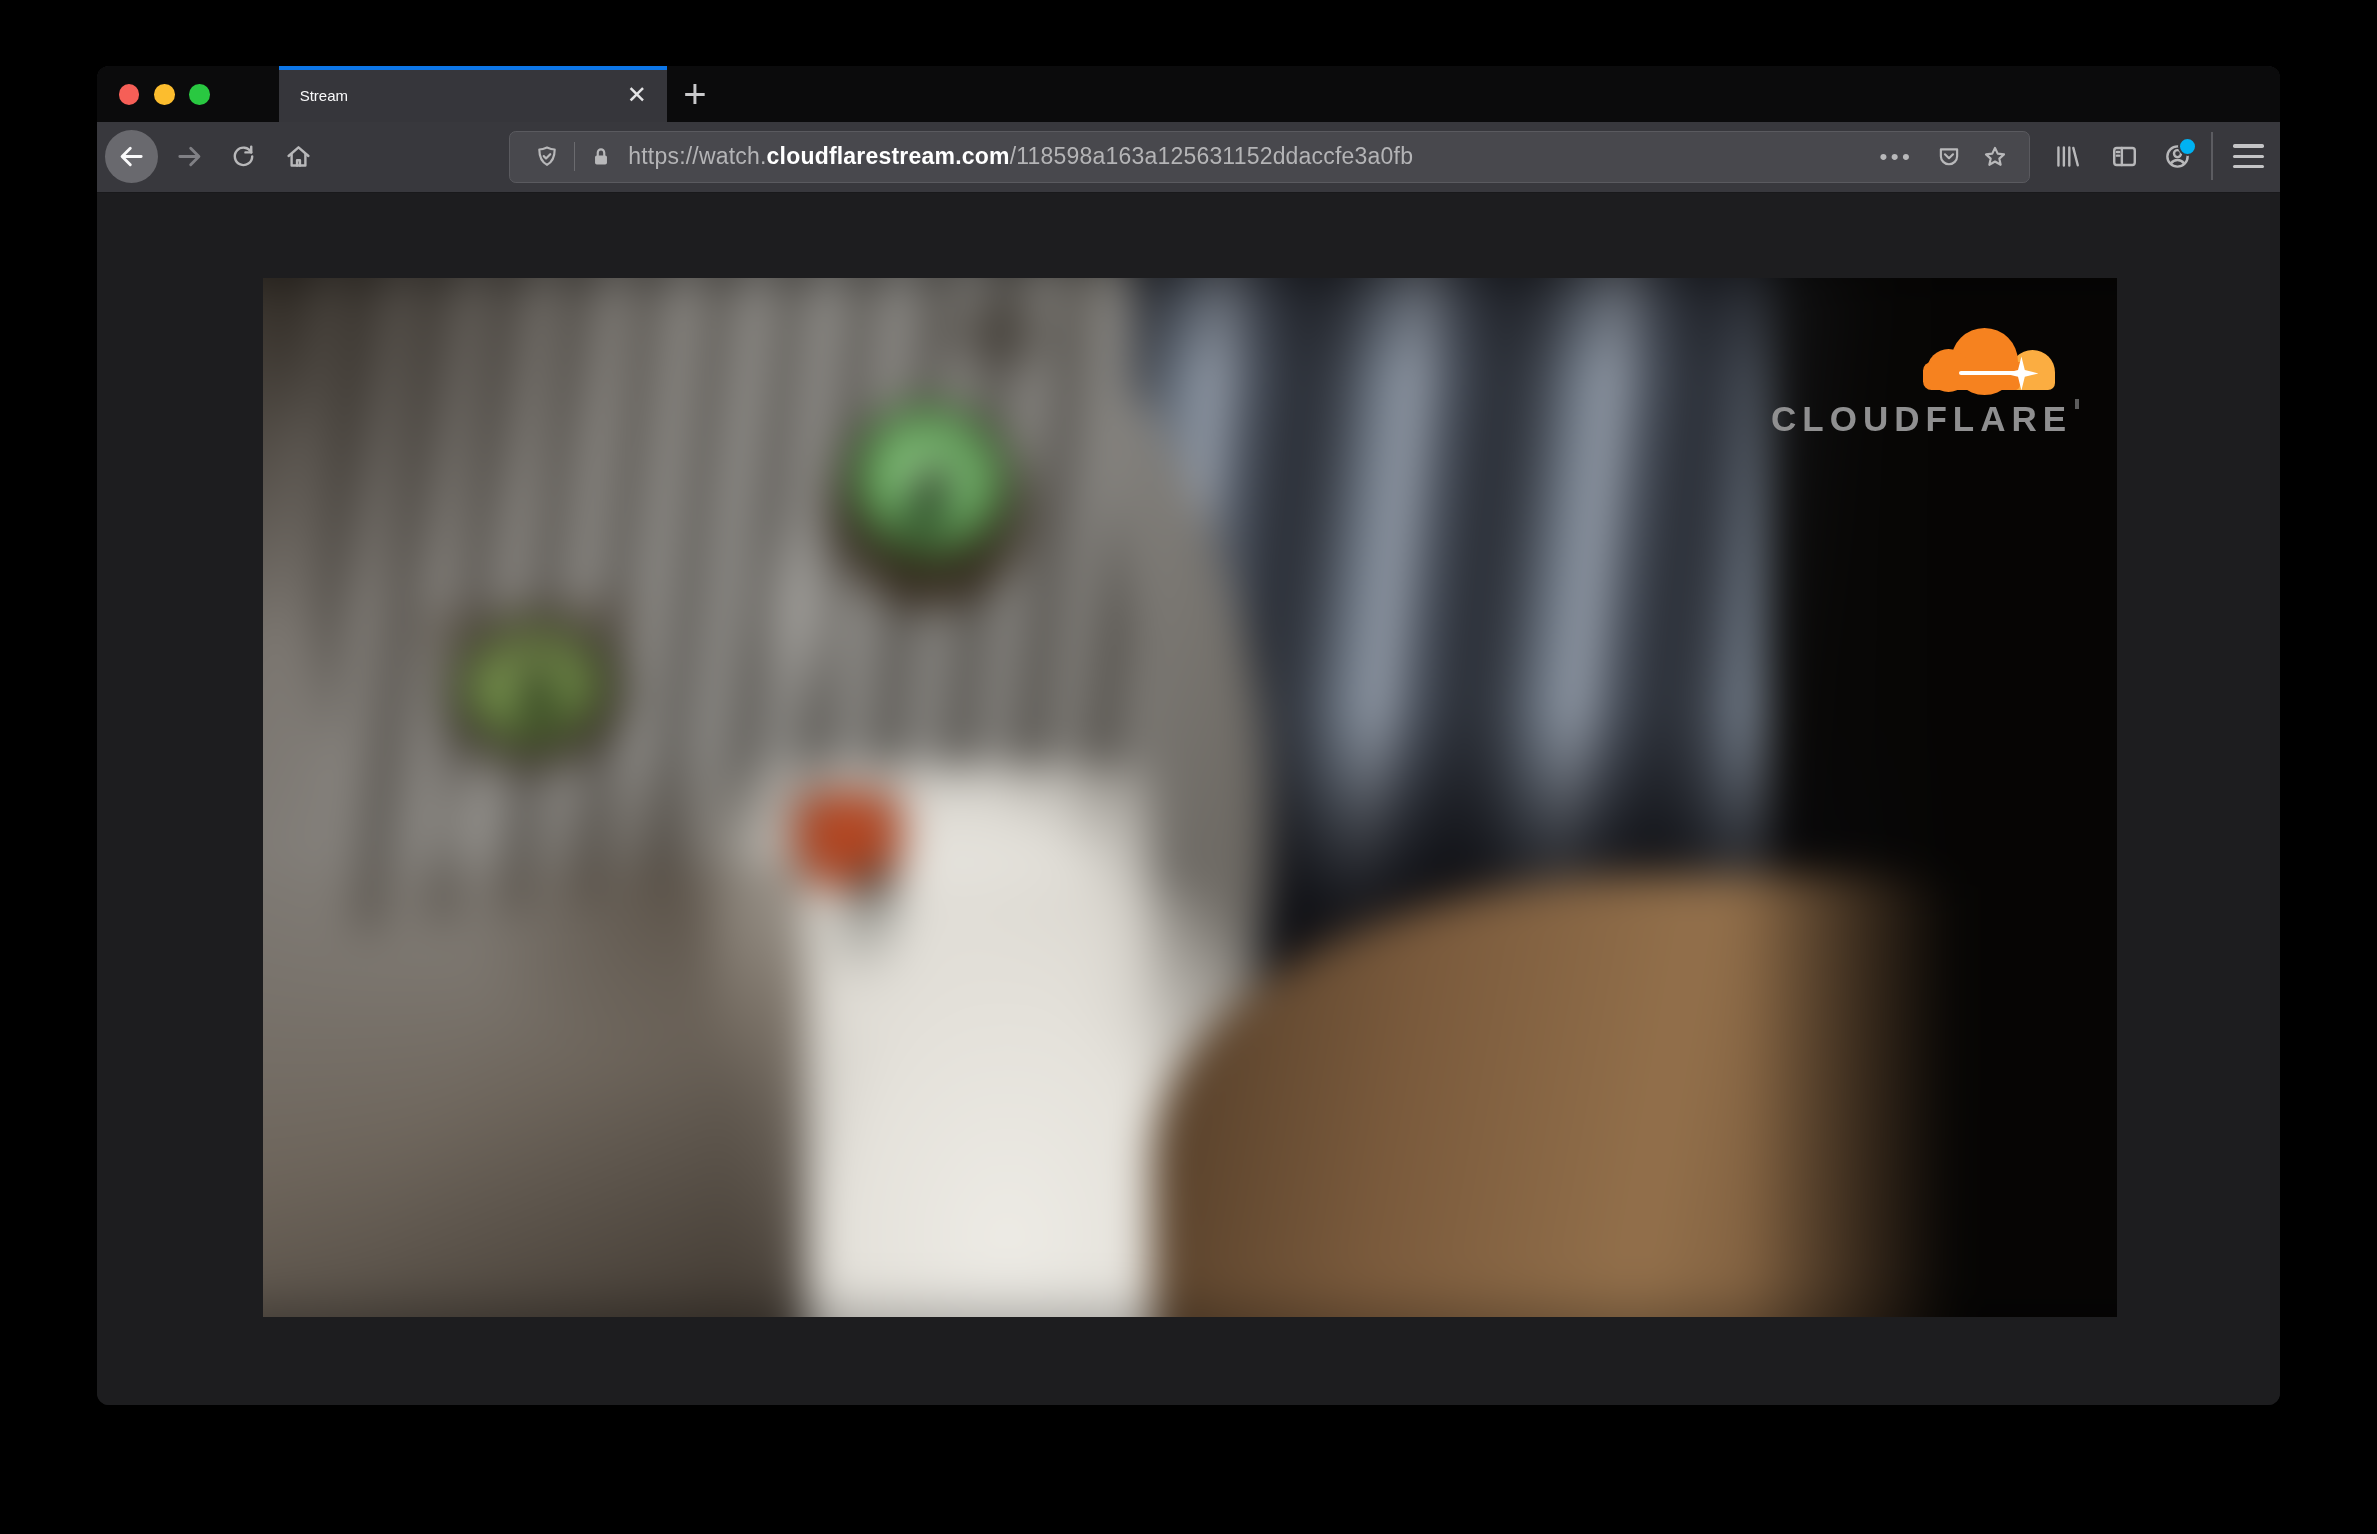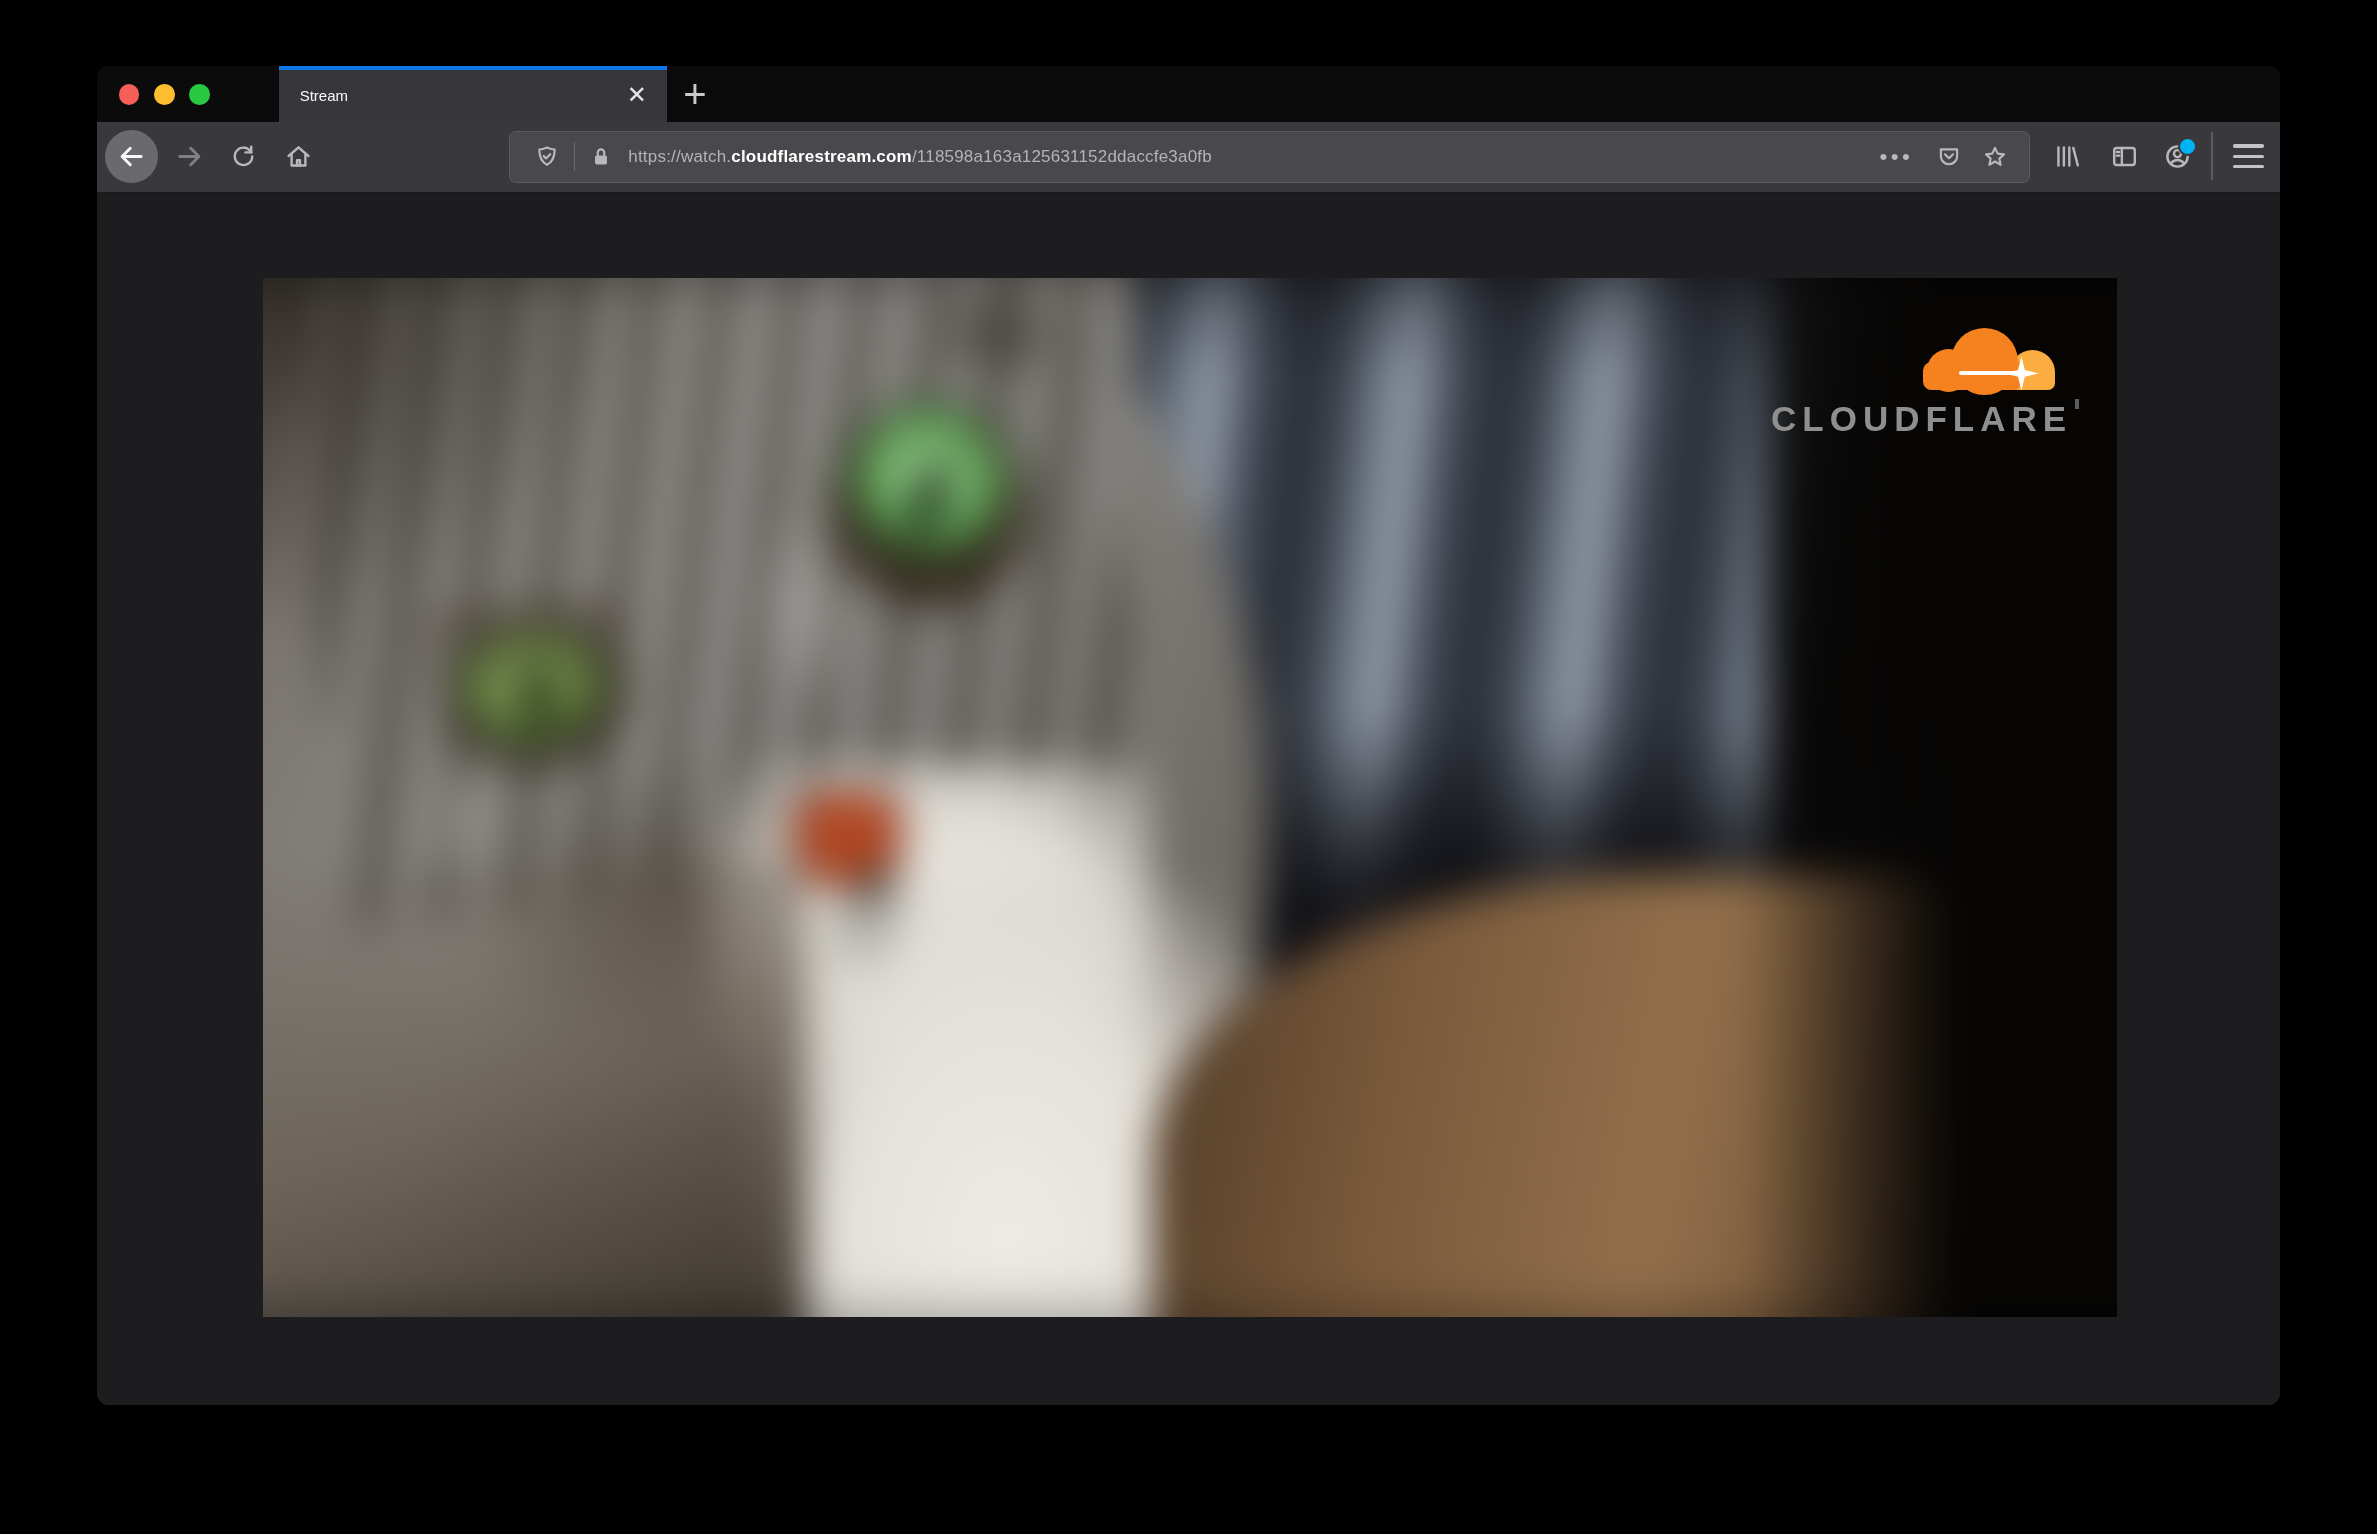--- a/index.html
+++ b/index.html
@@ -30,21 +30,21 @@
   .ic{stroke:#b8b8ba;stroke-width:2;fill:none;stroke-linecap:round;stroke-linejoin:round;}
   .ic-white{stroke:#f9f9fa;stroke-width:2.4;fill:none;stroke-linecap:round;stroke-linejoin:round;}
   .ic-dim{stroke:#808085;stroke-width:2.4;fill:none;stroke-linecap:round;stroke-linejoin:round;}
   
   .urlbar{position:absolute;left:412px;top:8.6px;width:1521px;height:52px;background:#48484d;
           border:0.9px solid #5a5a5f;border-radius:6.9px;box-sizing:border-box;display:flex;align-items:center;}
   .urlbar svg{width:26px;height:26px;flex:0 0 auto;}
   .u-shield{margin-left:24px;}
   .u-sep{width:0.9px;height:29px;background:#6b6b6f;margin:0 13.8px;flex:0 0 auto;}
   .u-lock{margin-right:13.8px;}
-  .u-text{font-size:17px;color:#b4b4b6;white-space:nowrap;letter-spacing:0.2px;}
+  .u-text{font-size:23px;color:#b4b4b6;white-space:nowrap;letter-spacing:0.2px;}
   .u-text .host{color:#ffffff;font-weight:700;}
   .u-fill{flex:1;}
   .u-dots{font-size:22.4px;color:#b8b8ba;letter-spacing:3.4px;margin-right:22.4px;}
   .u-pocket,.u-star{margin-right:20.7px;}
   
   .tbicon{position:absolute;top:7.8px;width:53px;height:53px;border:0;background:transparent;
           display:flex;align-items:center;justify-content:center;padding:0;}
   .tbicon svg{width:29px;height:29px;}
   .tb-library{left:1944px;} .tb-sidebar{left:2001px;} .tb-account{left:2054px;}
   .tb-menu{left:2125px;}

